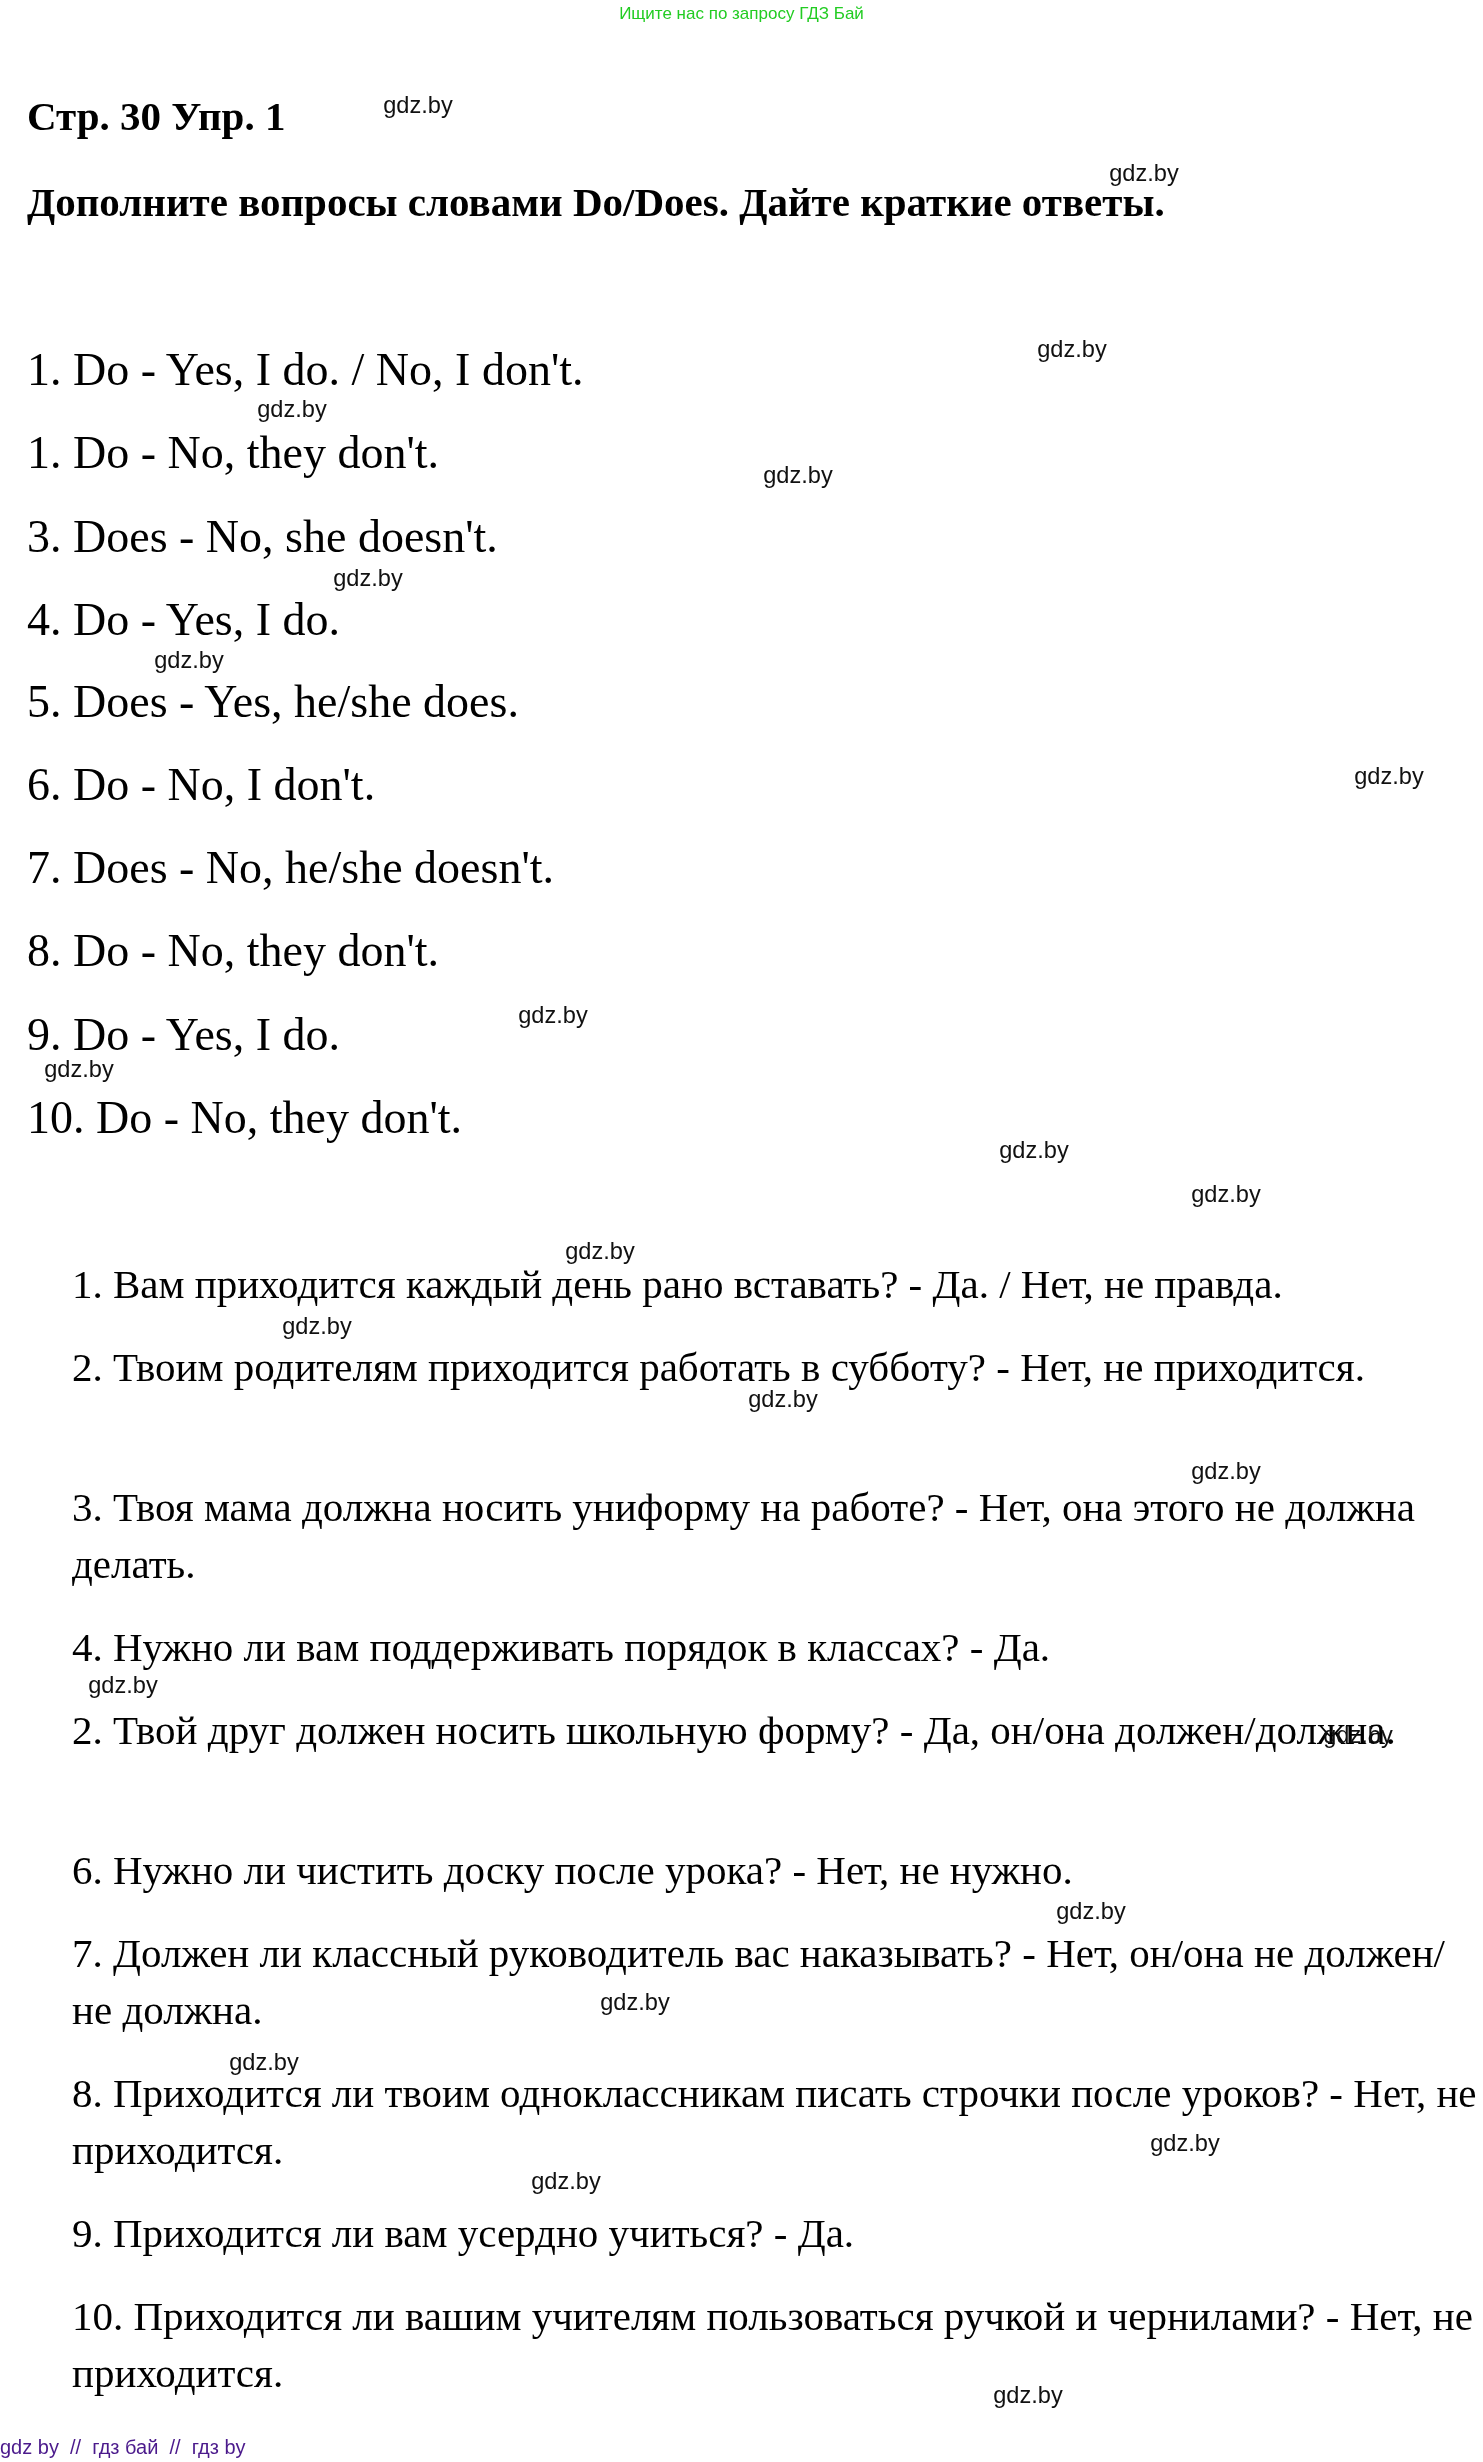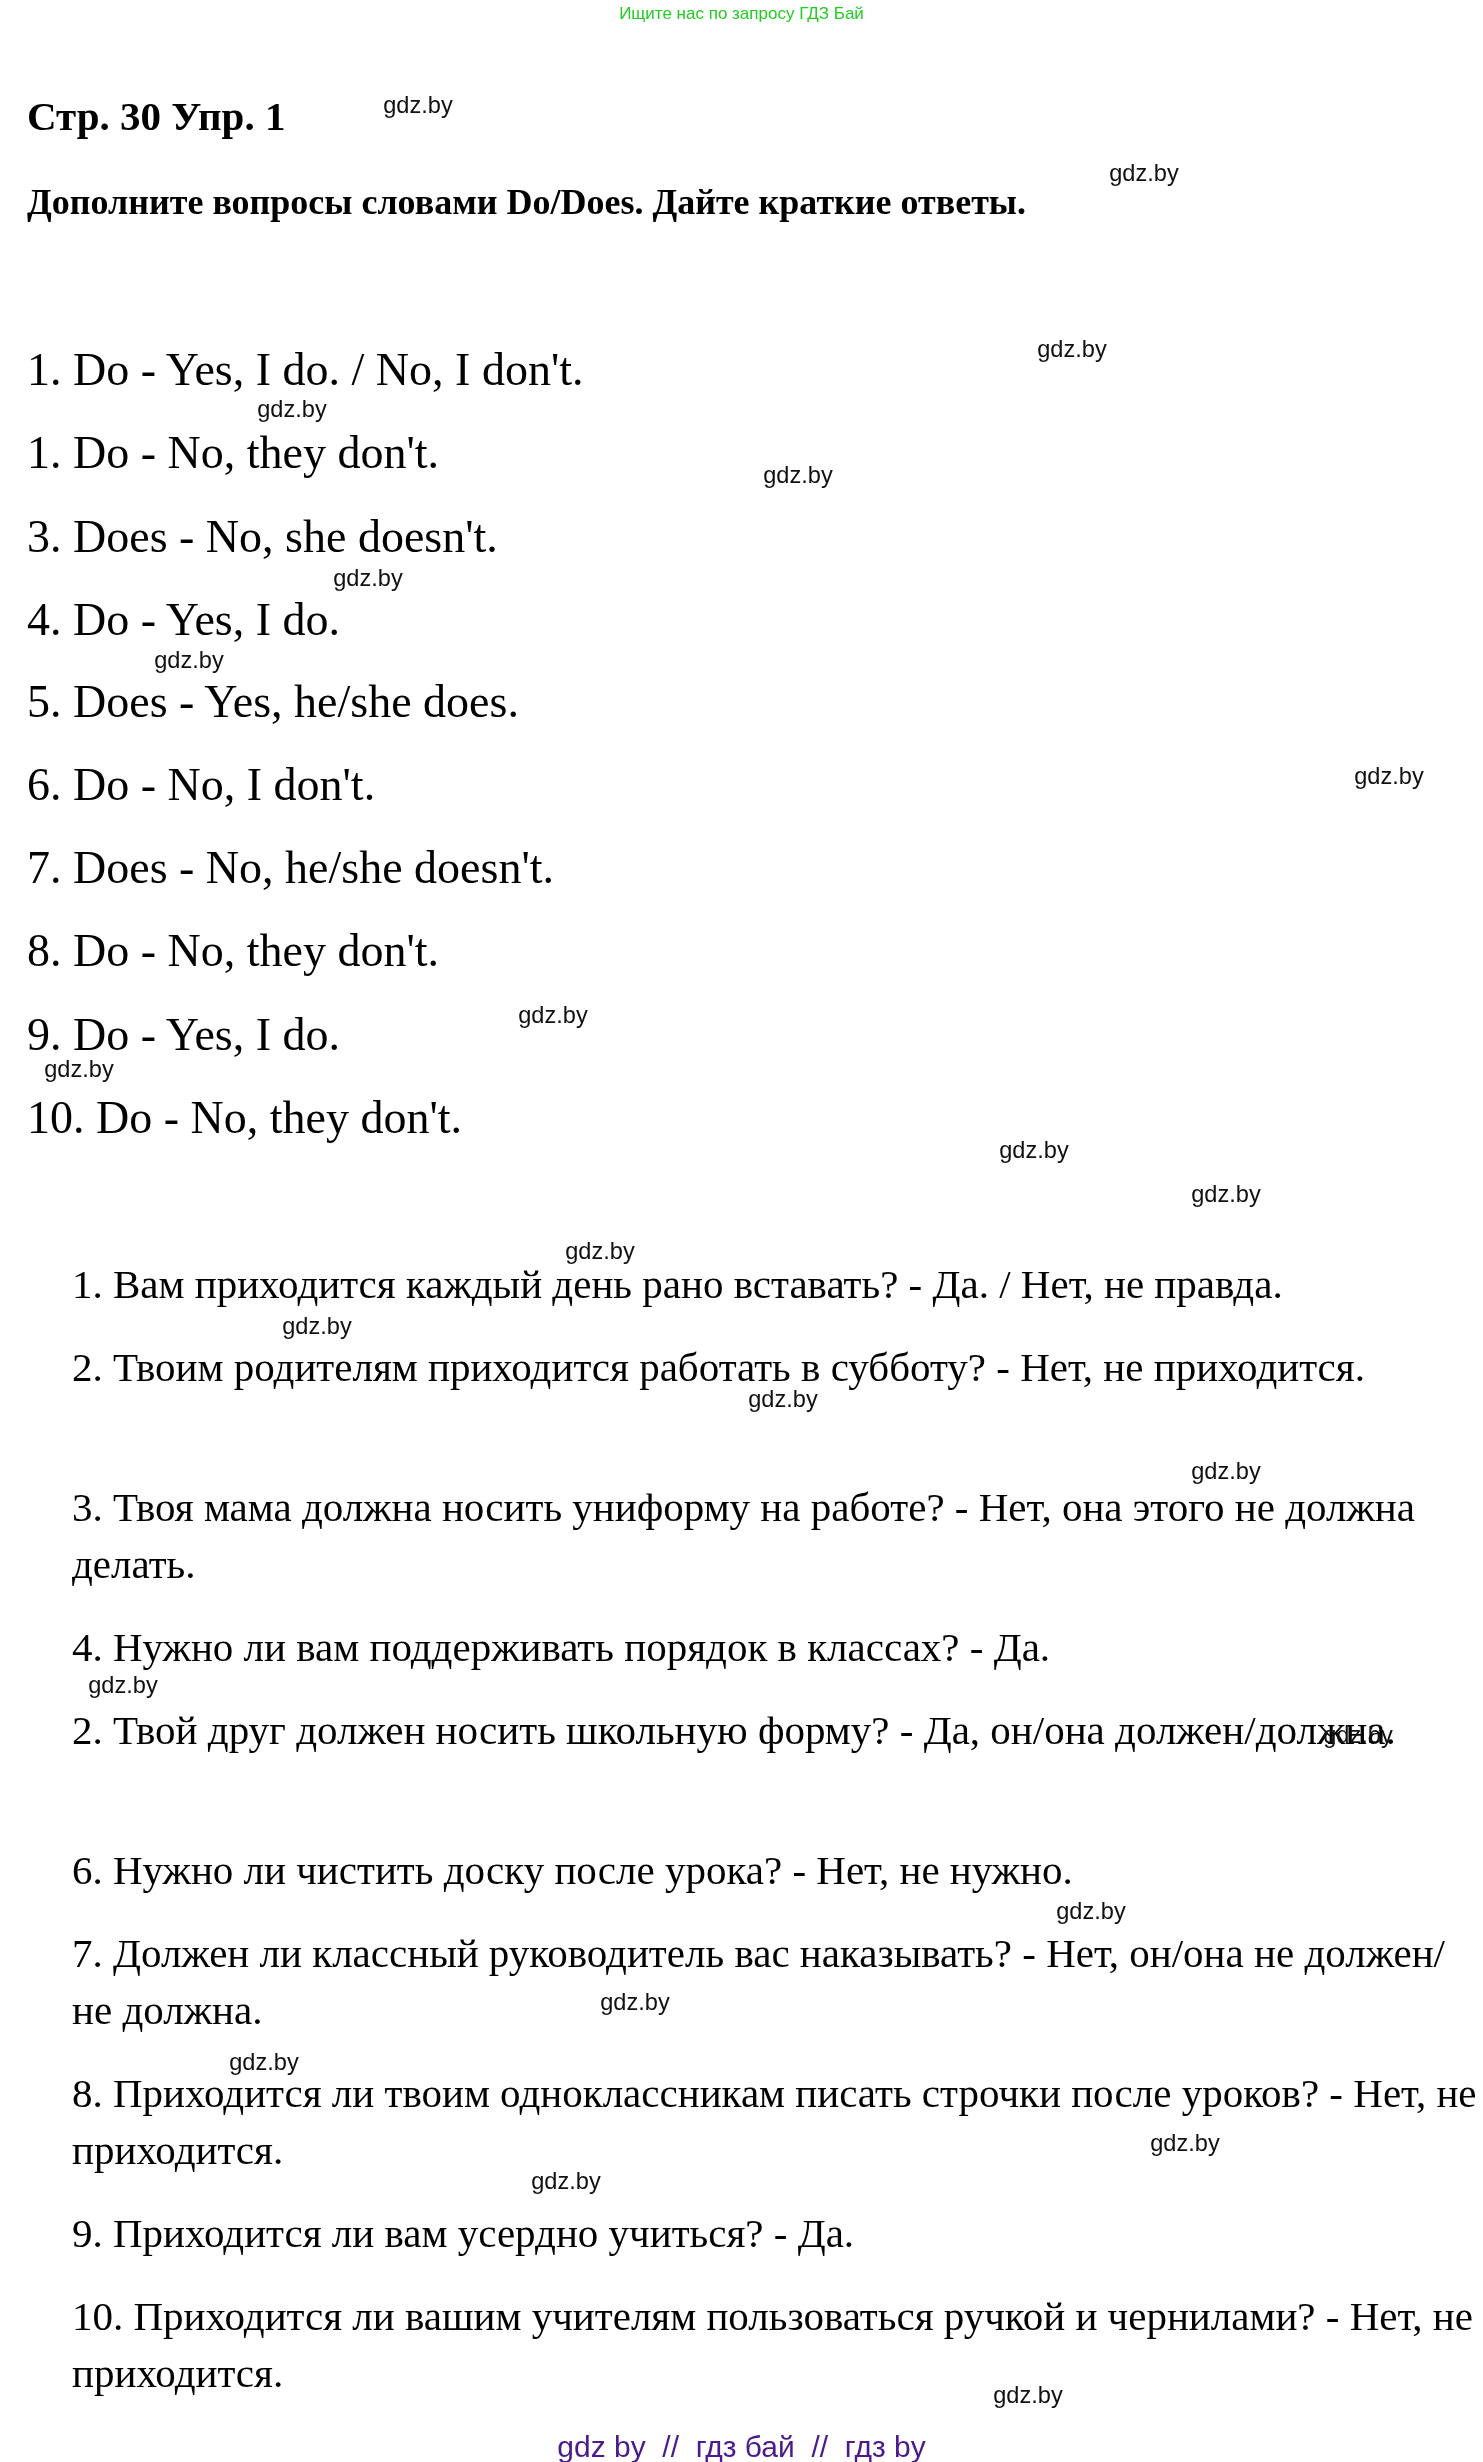--- a/index.html
+++ b/index.html
@@ -34,21 +34,21 @@
       line-height: 47px;
       color: #000;
       white-space: nowrap;
     }
     .task {
       position: absolute;
       left: 27px;
       top: 179px;
       font-family: "Liberation Serif", serif;
       font-weight: bold;
-      font-size: 36px;
+      font-size: 41px;
       line-height: 47px;
       color: #000;
       white-space: nowrap;
     }
     .line {
       position: absolute;
       left: 27px;
       font-family: "Liberation Serif", serif;
       font-size: 46px;
       line-height: 57px;
@@ -72,23 +72,22 @@
       line-height: 27px;
       color: #111;
       transform: translate(-50%, -50%);
       white-space: nowrap;
     }
     .footer {
       position: absolute;
       top: 2433px;
       left: 0;
       width: 1483px;
-      text-align: center;
       font-family: "Liberation Sans", sans-serif;
-      font-size: 30px;
+      font-size: 20px;
       line-height: 28px;
       color: #4b1a8c;
       white-space: pre;
     }
   </style>
 </head>
 <body>
 
 <div class="banner">Ищите нас по запросу ГДЗ Бай</div>
 

